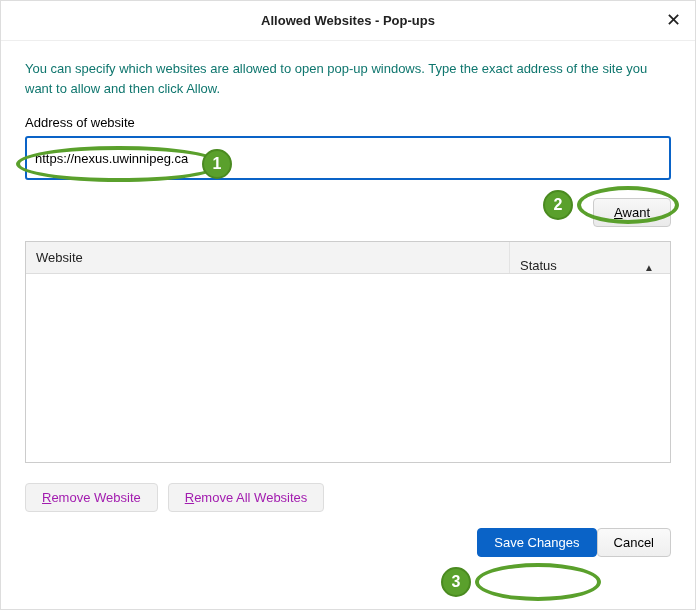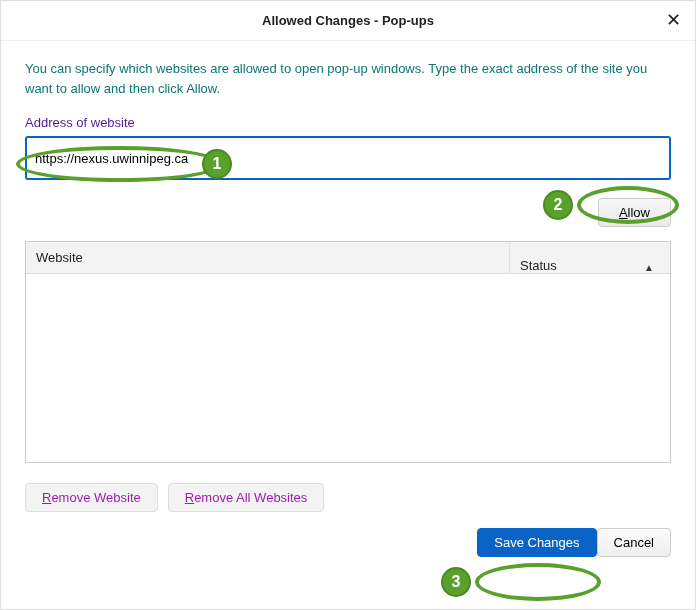--- a/index.html
+++ b/index.html
@@ -46,21 +46,21 @@
     .content {
       padding: 18px 24px 12px 24px;
     }
     .intro {
       line-height: 1.55;
       margin-bottom: 16px;
       color: #0f766e;
     }
     .field-label {
       margin-bottom: 6px;
-      color: #4c1d95;
+      color: #000000;
     }
     .address-input {
       width: 100%;
       height: 30px;
       padding: 20px 8px;
       font-size: 13px;
       border: 2px solid #0a63c7;
       border-radius: 3px;
       outline: none;
     }
@@ -163,29 +163,29 @@
       font-size: 16px;
       pointer-events: none;
       border: 2px solid #4a8a20;
     }
   </style>
 </head>
 <body>
 
 <div class="dialog">
   <div class="title-bar">
-    <div class="title">Allowed Changes - Pop-ups</div>
+    <div class="title">Allowed Websites - Pop-ups</div>
     <div class="close-x">✕</div>
   </div>
   <div class="content">
     <p class="intro">You can specify which websites are allowed to open pop-up windows. Type the exact address of the site you want to allow and then click Allow.</p>
     <div class="field-label">Address of website</div>
     <input class="address-input" type="text" value="https://nexus.uwinnipeg.ca" style="">
     <div class="allow-row">
-      <button class="btn allow"><span class="u-letter">A</span><span>llow</span></button>
+      <button class="btn allow"><span class="u-letter">A</span><span>want</span></button>
     </div>
     <div class="table-wrap">
       <div class="table-header">
         <div class="col-website">
             <span>Website</span>
           </div>
         <div class="col-status">
           <span>Status</span>
           <span class="sort-arrow">▲</span>
         </div>

